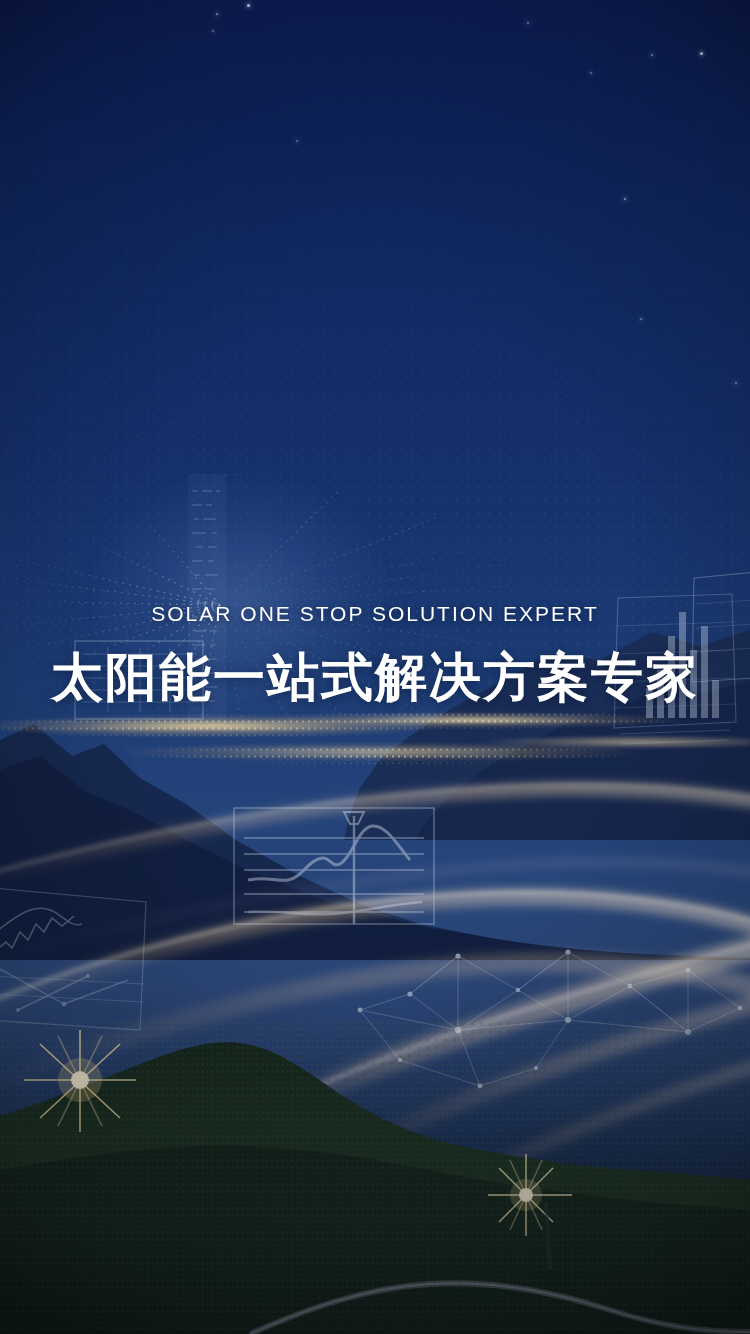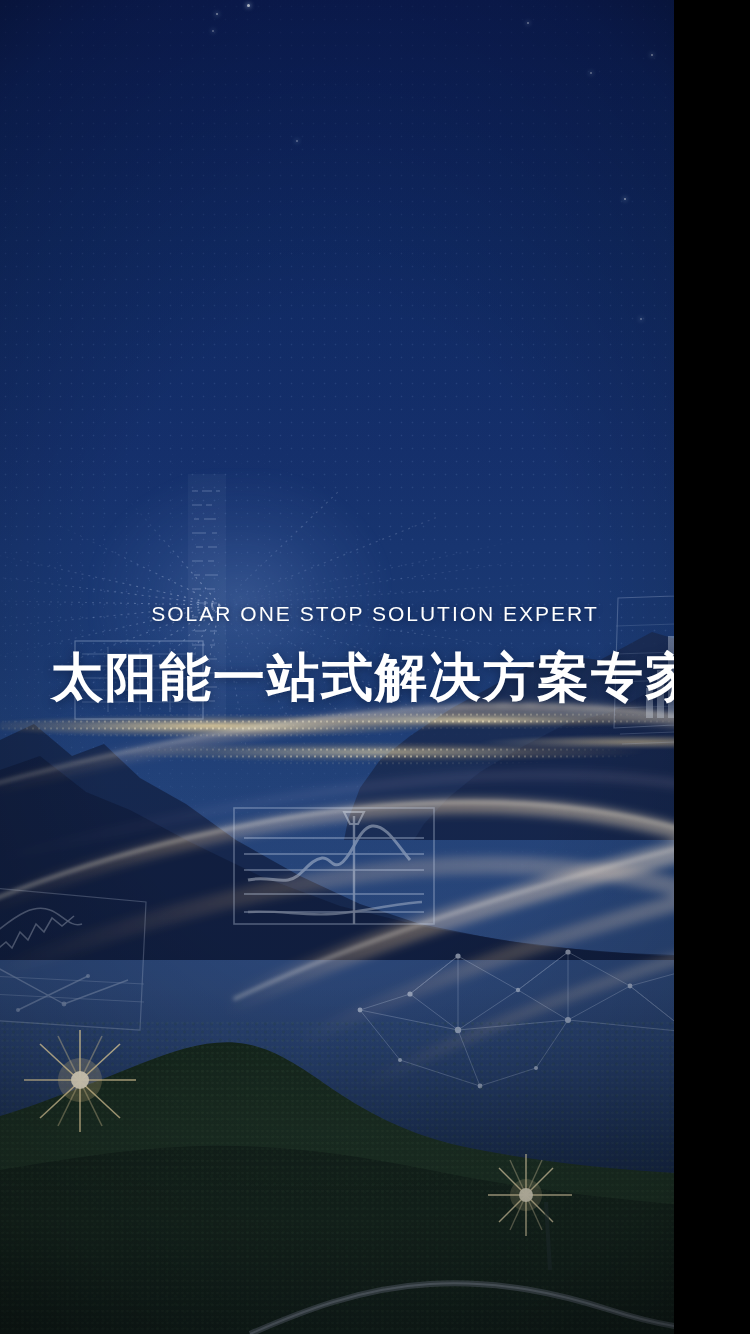--- a/index.html
+++ b/index.html
@@ -4,21 +4,21 @@
 <style>
   * { margin:0; padding:0; box-sizing:border-box; }
   html, body {
     width:750px; height:1334px;
     background:#000;
     font-family:"Liberation Sans","DejaVu Sans",sans-serif;
     overflow:hidden;
   }
   .stage {
     position:relative;
-    width:674px; height:1334px;
+    width:750px; height:1334px;
     overflow:hidden;
     background:#0f2260;
   }
   .layer { position:absolute; inset:0; }
 
   
   .sky {
     background:
       linear-gradient(180deg,
         #0c1f5c 0%,

